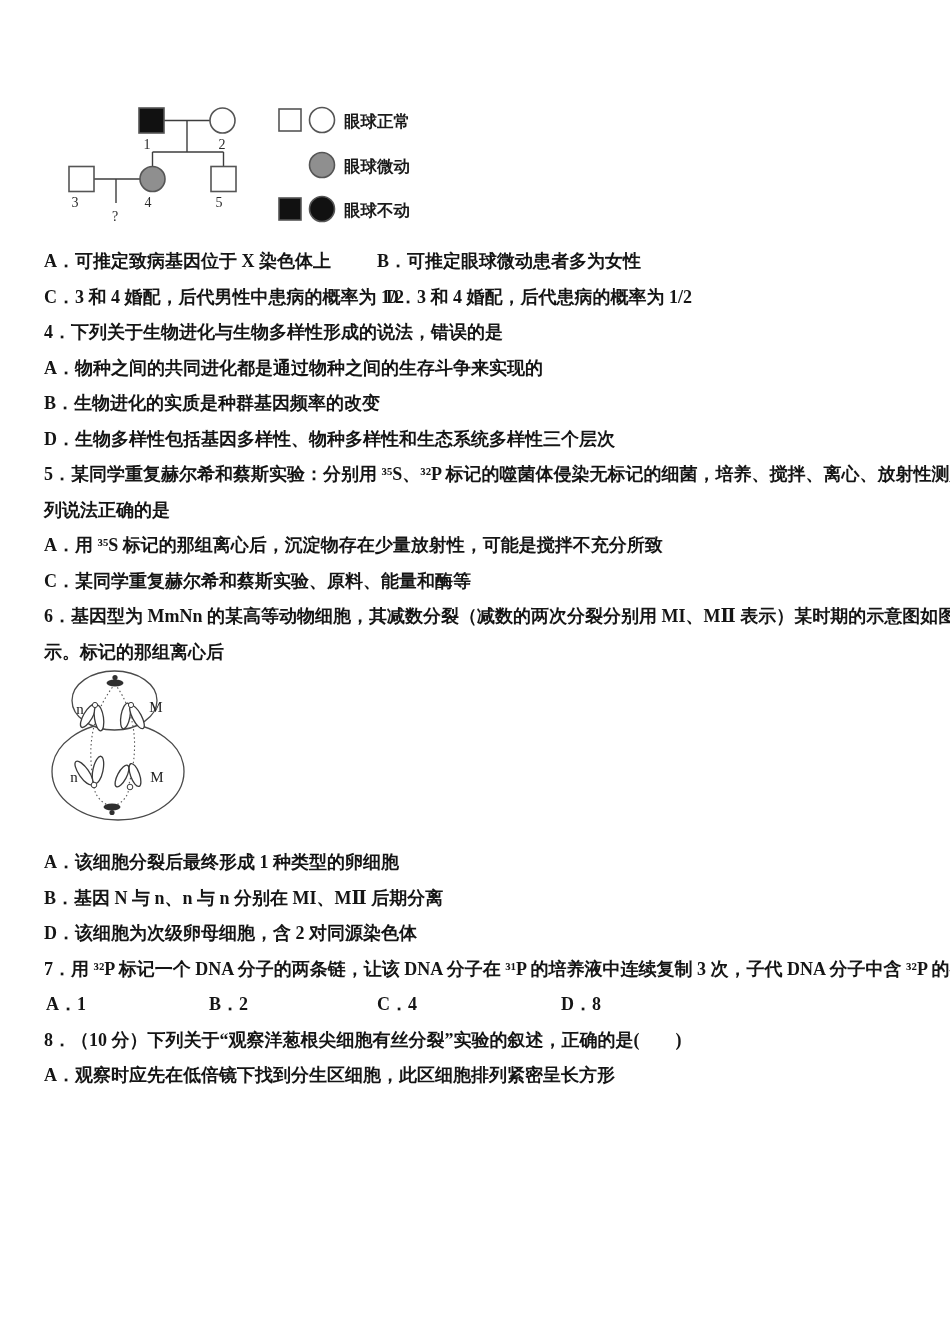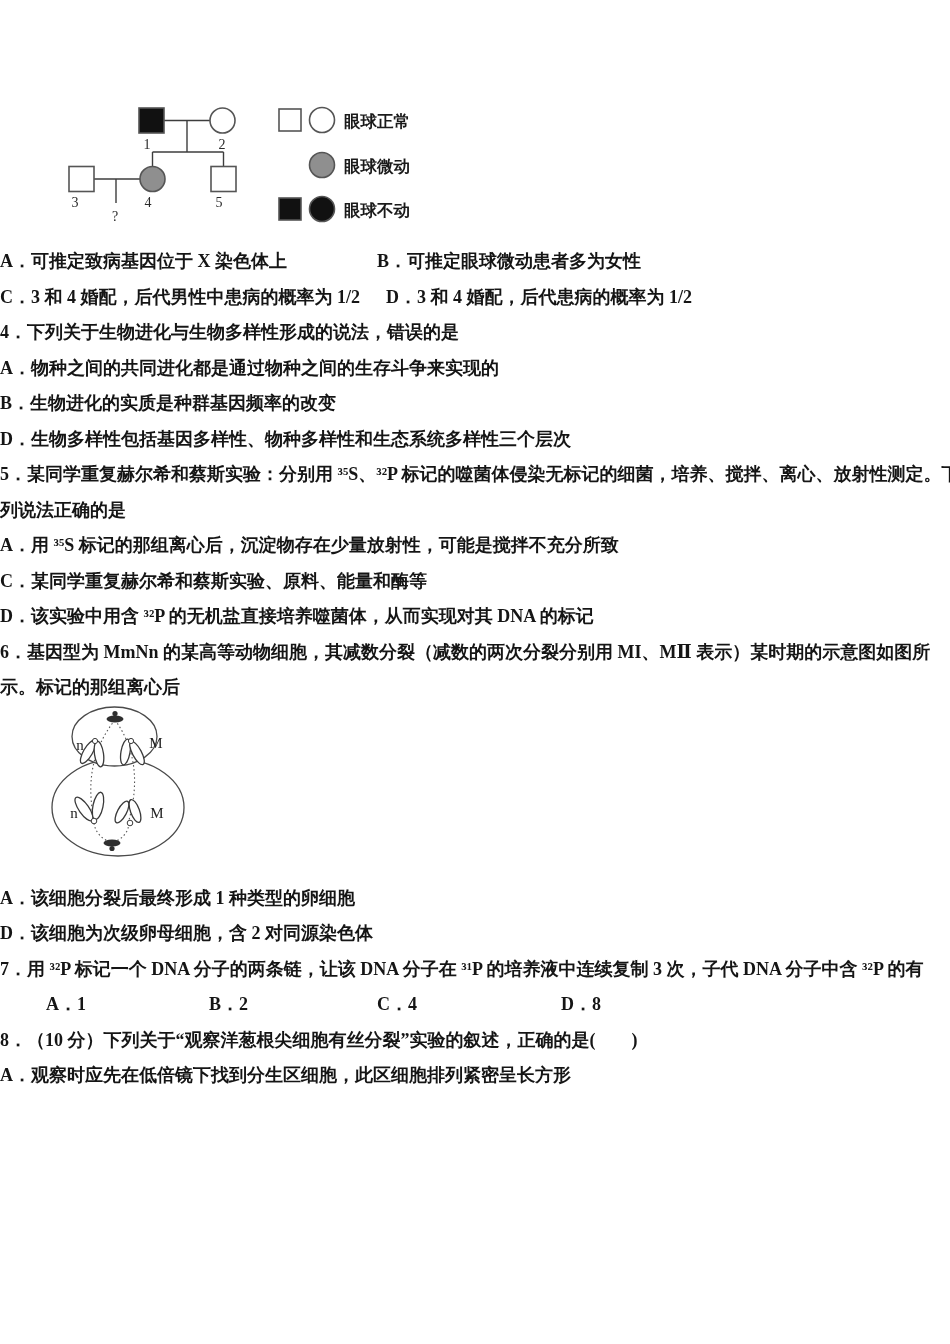--- a/index.html
+++ b/index.html
@@ -9,21 +9,21 @@
     margin:0 auto;
     background:#ffffff;
     font-family:"Liberation Serif","DejaVu Serif",serif;
     font-weight:bold;
     font-size:18px;
     color:#151515;
     overflow:hidden;
   }
   .figure-pedigree{position:absolute;left:58px;top:103px;}
   .text-flow{position:absolute;left:0;top:244px;width:950px;}
-  .ln{position:relative;height:35.5px;line-height:35.5px;white-space:nowrap;}
+  .ln{position:relative;height:35.5px;line-height:35.5px;padding-left:44px;white-space:nowrap;}
   .ln .abs{position:absolute;top:0;white-space:nowrap;}
   .figure-cell{height:175px;position:relative;}
   .figure-cell svg{position:absolute;left:40px;top:0;}
   svg text{font-family:"Liberation Serif","DejaVu Serif",serif;}
   .ped-line{stroke:#3d3d3d;stroke-width:1.4;}
   .ped-shape{stroke:#555555;stroke-width:1.6;}
   .num{font-size:14px;font-weight:normal;fill:#2a2a2a;}
   .legend-label{font-size:16.5px;font-weight:bold;fill:#1a1a1a;}
   .cell-outline{fill:#ffffff;stroke:#4a4a4a;stroke-width:1.3;}
   .spindle{fill:none;stroke:#555555;stroke-width:1.1;stroke-dasharray:1.5,2.6;}
@@ -85,21 +85,20 @@
 
     <div class="ln"><span>4．下列关于生物进化与生物多样性形成的说法，错误的是</span></div>
     <div class="ln"><span>A．物种之间的共同进化都是通过物种之间的生存斗争来实现的</span></div>
     <div class="ln"><span>B．生物进化的实质是种群基因频率的改变</span></div>
     <div class="ln"><span>D．生物多样性包括基因多样性、物种多样性和生态系统多样性三个层次</span></div>
 
     <div class="ln"><span>5．某同学重复赫尔希和蔡斯实验：分别用 ³⁵S、³²P 标记的噬菌体侵染无标记的细菌，培养、搅拌、离心、放射性测定。下</span></div>
     <div class="ln"><span>列说法正确的是</span></div>
     <div class="ln"><span>A．用 ³⁵S 标记的那组离心后，沉淀物存在少量放射性，可能是搅拌不充分所致</span></div>
     <div class="ln"><span>C．某同学重复赫尔希和蔡斯实验、原料、能量和酶等</span></div>
-    <div class="ln"><span>D．该实验中用含 ³²P 的无机盐直接培养噬菌体，从而实现对其 DNA 的标记</span></div>
 
     <div class="ln"><span>6．基因型为 MmNn 的某高等动物细胞，其减数分裂（减数的两次分裂分别用 MI、MⅡ 表示）某时期的示意图如图所</span></div>
     <div class="ln"><span>示。标记的那组离心后</span></div>
 
     <div class="figure-cell">
       <svg width="150" height="175" viewBox="0 0 150 175">
 
         <ellipse class="cell-outline" cx="78" cy="101.5" rx="66" ry="48.5"></ellipse>
         <ellipse class="cell-outline" cx="74.5" cy="30.5" rx="42.5" ry="29.5" fill="none"></ellipse>
 
@@ -139,20 +138,21 @@
         </g>
 
         <text class="chrom-label" x="40" y="44" text-anchor="middle">n</text>
         <text class="chrom-label" x="116" y="42" text-anchor="middle">M</text>
         <text class="chrom-label" x="34" y="112" text-anchor="middle">n</text>
         <text class="chrom-label" x="117" y="112" text-anchor="middle">M</text>
       </svg>
     </div>
 
     <div class="ln"><span>A．该细胞分裂后最终形成 1 种类型的卵细胞</span></div>
+    <div class="ln"><span>B．基因 N 与 n、n 与 n 分别在 MI、MⅡ 后期分离</span></div>
     <div class="ln"><span>D．该细胞为次级卵母细胞，含 2 对同源染色体</span></div>
 
     <div class="ln"><span>7．用 ³²P 标记一个 DNA 分子的两条链，让该 DNA 分子在 ³¹P 的培养液中连续复制 3 次，子代 DNA 分子中含 ³²P 的有</span></div>
     <div class="ln">
       <span class="abs" style="left:46px">A．1</span>
       <span class="abs" style="left:209px">B．2</span>
       <span class="abs" style="left:377px">C．4</span>
       <span class="abs" style="left:561px">D．8</span>
     </div>
 

